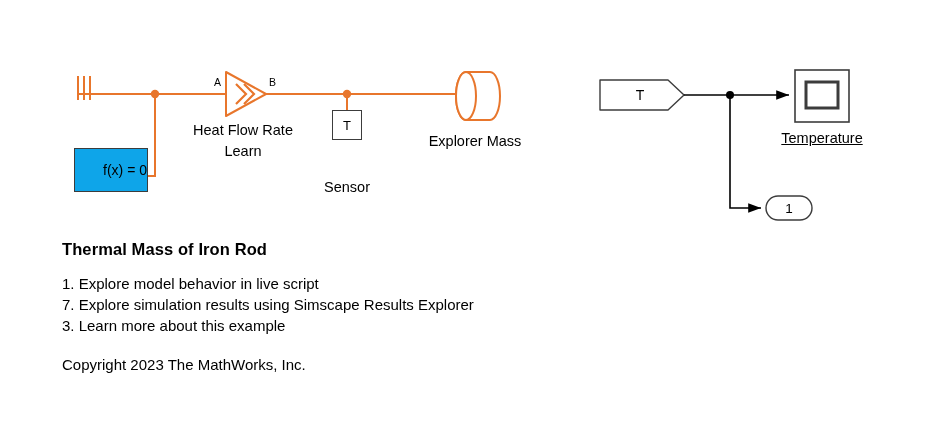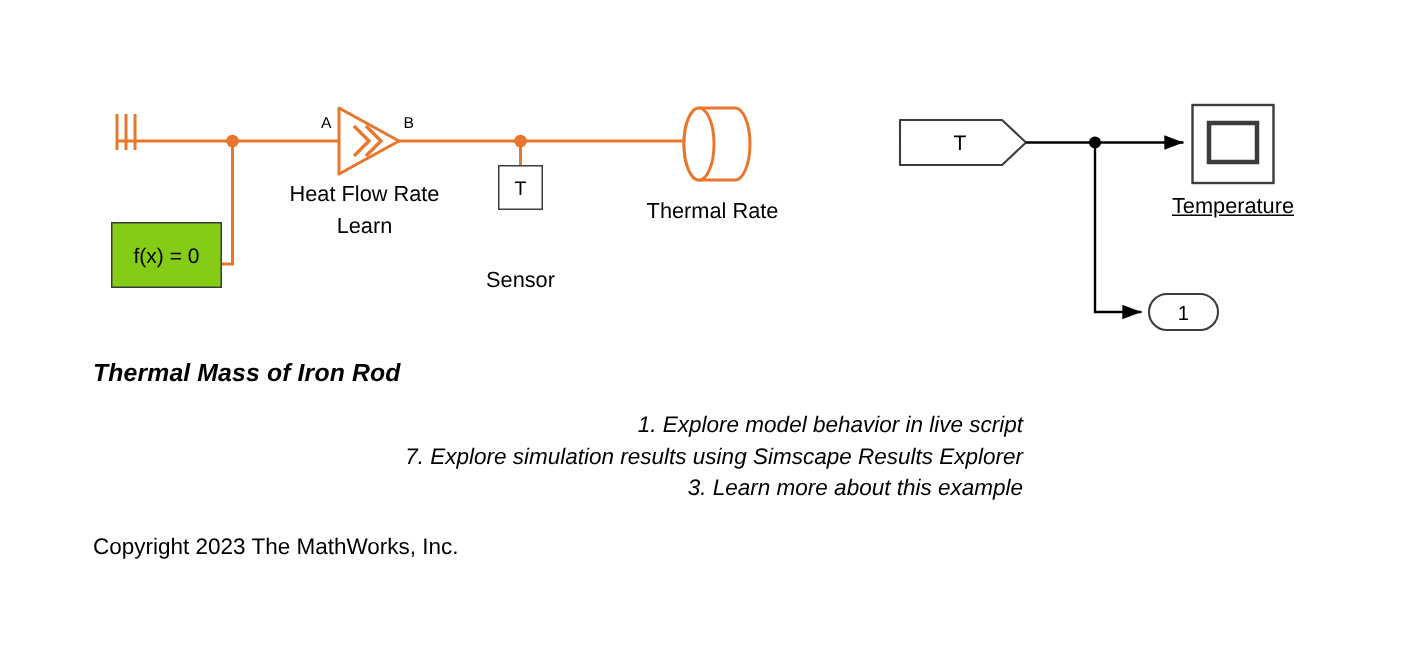--- a/index.html
+++ b/index.html
@@ -41,22 +41,23 @@
     align-items: center;
     justify-content: center;
   }
   
   #fx-block {
     left: 74px;
     top: 148px;
     width: 74px;
     height: 44px;
     border: 1.4px solid #3c3c3c;
-    background: #84cc16;
+    background: #0ea5e9;
     box-sizing: border-box;
+    justify-content: flex-end;
   }
   
   #sensor-block {
     left: 332px;
     top: 110px;
     width: 30px;
     height: 30px;
     border: 1.4px solid #3c3c3c;
     background: #ffffff;
     box-sizing: border-box;
@@ -77,33 +78,31 @@
     width: 46px;
     height: 24px;
     font-size: 13.5px;
   }
   
   #notes {
     position: absolute;
     left: 62px;
     top: 240px;
     width: 620px;
-    font-style: italic;
   }
   #notes h1 {
     margin: 0 0 14px 0;
     font-size: 16.5px;
     font-weight: bold;
     letter-spacing: 0.1px;
   }
   #notes ol {
     margin: 0;
     padding: 0;
     list-style: none;
-    text-align: right;
   }
   #notes li {
     font-size: 15px;
     line-height: 21px;
     margin: 0;
   }
   #copyright {
     position: absolute;
     left: 62px;
     top: 356px;
@@ -182,21 +181,21 @@
 <div class="lbl tiny" style="left:269px; top:76px;">B</div>
 
 <div class="lbl center" style="left:176px; top:122px; width:134px;">Heat Flow Rate</div>
 <div class="lbl center" style="left:176px; top:143px; width:134px;">Learn</div>
 
 <div class="blk-text" id="sensor-block">
   <span>T</span>
 </div>
 <div class="lbl center" style="left:302px; top:149px; width:90px;margin-top:30px;">Sensor</div>
 
-<div class="lbl center" style="left:408px; top:133px; width:134px;">Thermal Rate</div>
+<div class="lbl center" style="left:408px; top:133px; width:134px;">Explorer Mass</div>
 
 <div class="blk-text" id="inport-label">
   <span>T</span>
 </div>
 
 <div class="lbl center" style="left:757px; top:130px; width:130px;text-decoration:underline;">Temperature</div>
 
 <div class="blk-text" id="outport-label">
   <span>1</span>
 </div>

